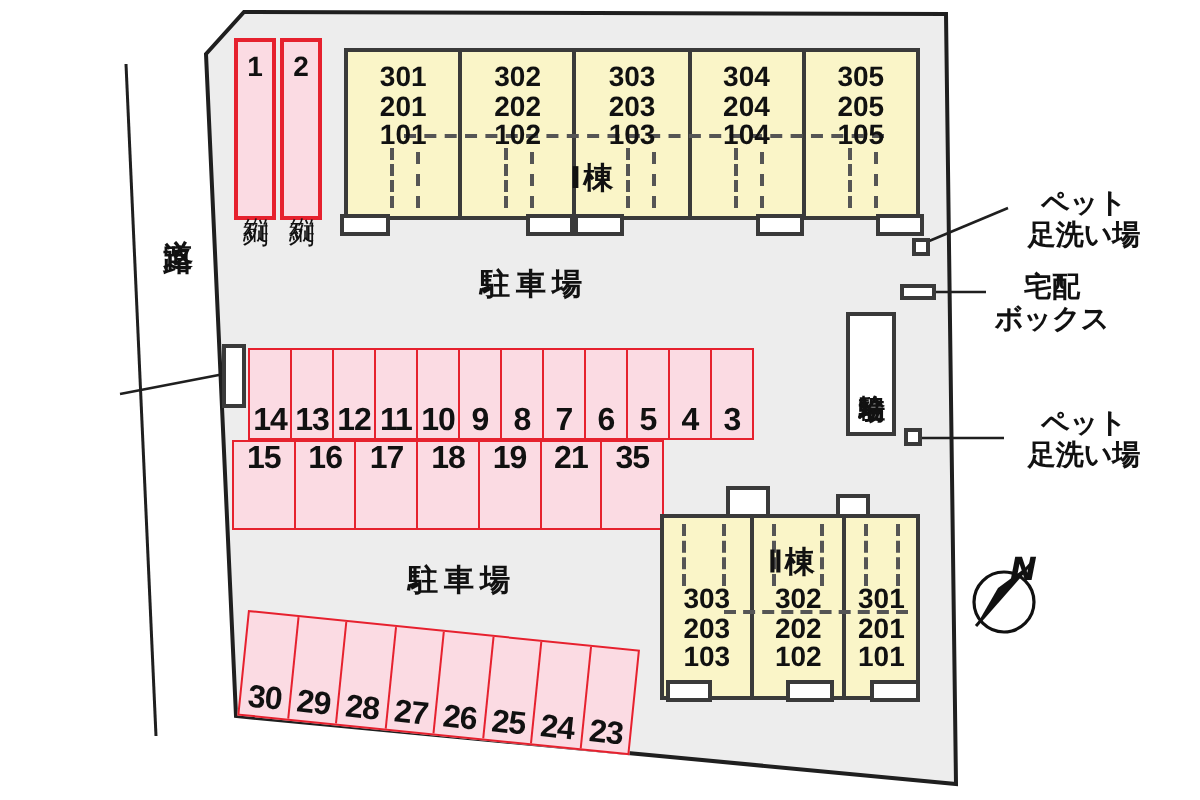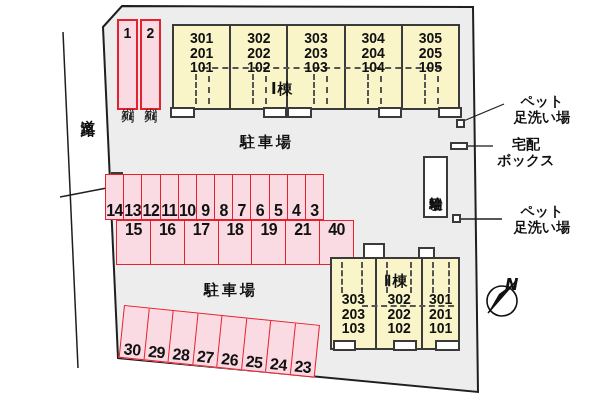--- a/index.html
+++ b/index.html
@@ -120,34 +120,34 @@
       <div class="bcol">
         <div class="unit-nums">
           <div>305</div>
           <div>205</div>
           <div>105</div>
         </div>
         <div class="dashv" style="left:38%;top:48px;height:30px;"></div>
         <div class="dashv" style="left:62%;top:50px;height:28px;"></div>
       </div>
       <div class="dashh" style="left:28px;top:41px;width:240px;"></div>
-      <div class="bname" style="left:97px;top:54px;">Ⅰ棟</div>
+      <div class="bname" style="left:111px;top:54px;">Ⅰ棟</div>
     </div>
 
     <div class="tab" style="left:170px;top:107px;width:25px;height:11px;"></div>
     <div class="tab" style="left:263px;top:107px;width:24px;height:11px;"></div>
     <div class="tab" style="left:287px;top:107px;width:25px;height:11px;"></div>
     <div class="tab" style="left:378px;top:107px;width:24px;height:11px;"></div>
     <div class="tab" style="left:438px;top:107px;width:24px;height:11px;"></div>
 
     <div class="lbl lbl-parking abs" style="left:240px;top:133px;">駐車場</div>
 
     <div class="fixture" style="left:111px;top:172px;width:12px;height:32px;"></div>
 
-    <div class="prow abs" style="left:105px;top:174px;width:219px;height:46px;">
+    <div class="prow abs" style="left:124px;top:174px;width:253px;height:46px;">
       <div class="pcell num-bottom">
           <span class="pnum">14</span>
         </div>
       <div class="pcell num-bottom">
           <span class="pnum">13</span>
         </div>
       <div class="pcell num-bottom">
           <span class="pnum">12</span>
         </div>
       <div class="pcell num-bottom">
@@ -172,41 +172,41 @@
           <span class="pnum">5</span>
         </div>
       <div class="pcell num-bottom">
           <span class="pnum">4</span>
         </div>
       <div class="pcell num-bottom">
           <span class="pnum">3</span>
         </div>
     </div>
 
-    <div class="prow abs" style="left:116px;top:220px;width:238px;height:45px;">
+    <div class="prow abs" style="left:116px;top:220px;width:216px;height:45px;">
       <div class="pcell num-top">
           <span class="pnum">15</span>
         </div>
       <div class="pcell num-top">
           <span class="pnum">16</span>
         </div>
       <div class="pcell num-top">
           <span class="pnum">17</span>
         </div>
       <div class="pcell num-top">
           <span class="pnum">18</span>
         </div>
       <div class="pcell num-top">
           <span class="pnum">19</span>
         </div>
       <div class="pcell num-top">
           <span class="pnum">21</span>
         </div>
       <div class="pcell num-top">
-          <span class="pnum">40</span>
+          <span class="pnum">35</span>
         </div>
     </div>
 
     <div class="fixture bicycle" style="left:423px;top:156px;width:25px;height:62px;">
       <span class="vtext" style="letter-spacing:1px;">駐輪場</span>
     </div>
 
     <div class="fixture" style="left:456px;top:119px;width:9px;height:9px;"></div>
     <div class="fixture" style="left:450px;top:142px;width:18px;height:8px;"></div>
     <div class="fixture" style="left:452px;top:214px;width:9px;height:9px;"></div>

